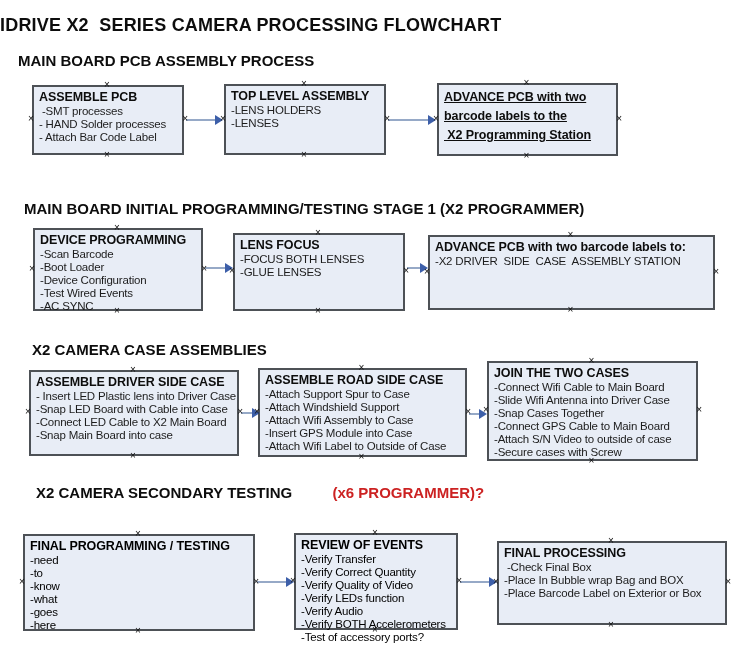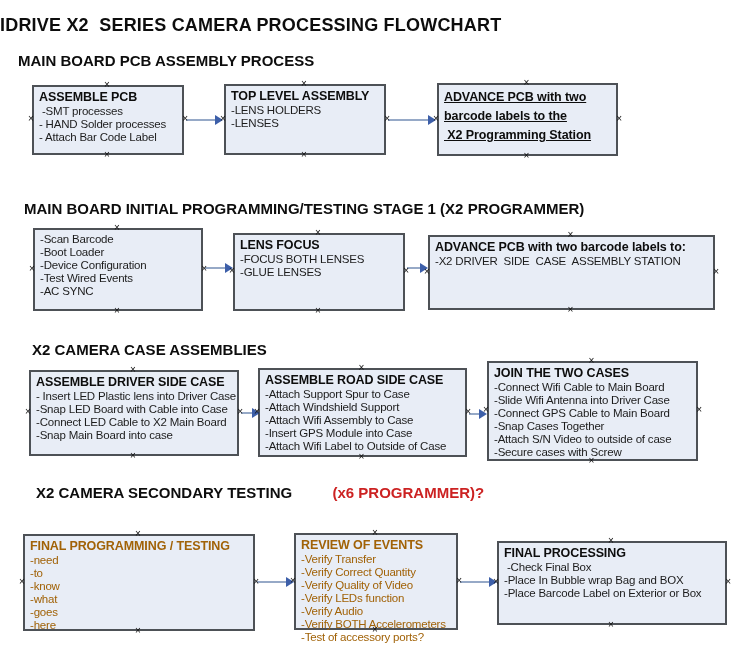--- a/index.html
+++ b/index.html
@@ -7,21 +7,21 @@
           font-family:"Liberation Sans",sans-serif;color:#111;}
   .page-title{position:absolute;top:15px;left:0;width:100%;text-align:left;
               font-size:18px;font-weight:bold;white-space:pre-wrap;letter-spacing:0.2px;color:#0d0d0d;}
   .sec-heading{position:absolute;font-size:15px;font-weight:bold;white-space:pre-wrap;color:#0d0d0d;}
   .red-text{color:#cc2222;margin-left:32px;}
   .pbox{position:absolute;background:#e8edf6;border:2px solid #4d5156;box-sizing:border-box;
         padding:3px 5px;}
   .bt{font-size:12.5px;font-weight:bold;line-height:15px;white-space:pre;letter-spacing:-0.1px;color:#0d0d0d;}
   .bt.ml{line-height:19px;text-decoration:underline;}
   .bi{font-size:11.5px;line-height:13px;white-space:pre;letter-spacing:-0.2px;color:#1c1c1c;}
-  .pbox.red .bt,.pbox.red .bi{color:#a16207;}
+  .pbox.red .bt,.pbox.red .bi{color:#000000;}
   .cp{position:absolute;font-size:10px;line-height:10px;color:#111;z-index:3;font-weight:normal;}
   .cpt{top:-7px;left:50%;margin-left:-4px;}
   .cpb{bottom:-7px;left:50%;margin-left:-4px;}
   .cpl{left:-6px;top:50%;margin-top:-6px;}
   .cpr{right:-6px;top:50%;margin-top:-6px;}
   .arrow{position:absolute;height:0;}
   .arrow i{display:block;position:absolute;}
   .a-line{left:0;right:6px;top:-1px;height:2px;background:#96a9c7;}
   .a-head{right:-1px;top:-5px;width:0;height:0;border-left:8px solid #3d5fa9;
           border-top:5px solid transparent;border-bottom:5px solid transparent;}
@@ -75,20 +75,21 @@
       <i class="a-head"></i>
     </div>
 
   <div class="sec-heading" style="left:24px;top:200px">MAIN BOARD INITIAL PROGRAMMING/TESTING STAGE 1 (X2 PROGRAMMER)</div>
 
   <div class="pbox" style="left:33px;top:228px;width:170px;height:83px">
     <span class="cp cpt">×</span>
     <span class="cp cpb">×</span>
     <span class="cp cpl">×</span>
     <span class="cp cpr">×</span>
+    <div class="bt">DEVICE PROGRAMMING</div>
     <div class="bi">-Scan Barcode</div>
     <div class="bi">-Boot Loader</div>
     <div class="bi">-Device Configuration</div>
     <div class="bi">-Test Wired Events</div>
     <div class="bi">-AC SYNC</div>
   </div>
 
   <div class="pbox" style="left:233px;top:233px;width:172px;height:78px">
     <span class="cp cpt">×</span>
     <span class="cp cpb">×</span>
@@ -145,22 +146,22 @@
   </div>
 
   <div class="pbox" style="left:487px;top:361px;width:211px;height:100px">
     <span class="cp cpt">×</span>
     <span class="cp cpb">×</span>
     <span class="cp cpl">×</span>
     <span class="cp cpr">×</span>
     <div class="bt">JOIN THE TWO CASES</div>
     <div class="bi">-Connect Wifi Cable to Main Board</div>
     <div class="bi">-Slide Wifi Antenna into Driver Case</div>
+    <div class="bi">-Snap Cases Together</div>
     <div class="bi">-Connect GPS Cable to Main Board</div>
-    <div class="bi">-Snap Cases Together</div>
     <div class="bi">-Attach S/N Video to outside of case</div>
     <div class="bi">-Secure cases with Screw</div>
   </div>
 
   <div class="arrow" style="left:241px;top:413px;width:18px">
       <i class="a-line"></i>
       <i class="a-head"></i>
     </div>
   <div class="arrow" style="left:469px;top:414px;width:17px">
       <i class="a-line"></i>

